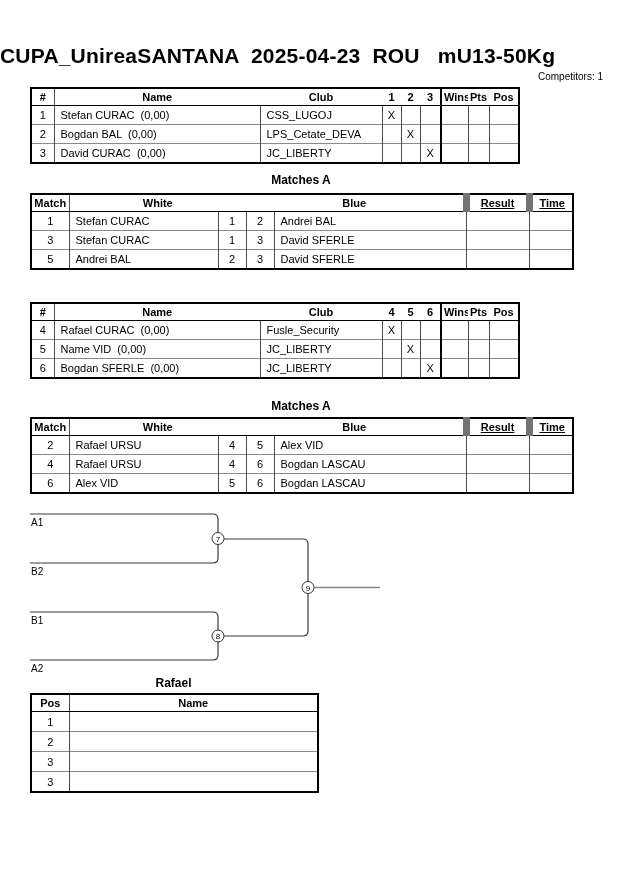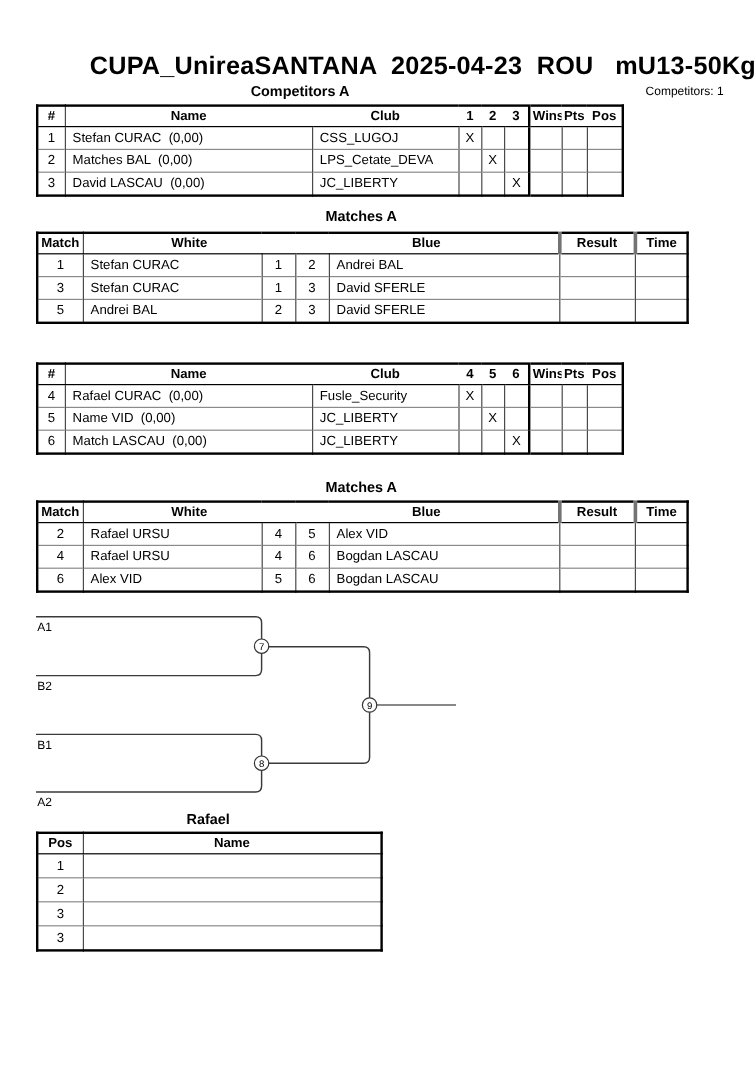--- a/index.html
+++ b/index.html
@@ -8,21 +8,21 @@
     width: 630px;
     height: 891px;
     background: #ffffff;
     font-family: "Liberation Sans", sans-serif;
     color: #000;
     overflow: hidden;
   }
   .title {
     position: absolute;
     top: 44px; left: 0; width: 630px;
-    text-align: right;
+    text-align: left;
     font-size: 21px;
     font-weight: bold;
     white-space: pre;
     letter-spacing: 0.2px;
   }
   .caption {
     position: absolute;
     text-align: center;
     font-size: 12px;
     font-weight: bold;
@@ -63,21 +63,21 @@
     border-top: 1px solid #8a8a8a;
     border-left: 1px solid #4a4a4a;
     overflow: hidden;
     white-space: pre;
   }
   td:first-child { border-left: none; }
   td.c  { text-align: center; padding: 0 1px; }
   td.nm { padding-left: 6px; margin-top: 26px; }
   th.vr { border-right: 1px solid #4a4a4a; }
   th.thick, td.thick { border-left: 2px solid #000; }
-  th.vl { border-left: 3px solid #737373; }
+  th.vl { border-left: 7px solid #737373; text-decoration: underline; }
   .tbl-comp-a  { top: 87px;  left: 30px; width: 488px; }
   .tbl-match-a { top: 193px; left: 30px; width: 542px; }
   .tbl-comp-b  { top: 302px; left: 30px; width: 488px; }
   .tbl-match-b { top: 417px; left: 30px; width: 542px; }
   .tbl-results { top: 693px; left: 30px; width: 287px; }
   .tbl-results td { height: 19px; }
   .bracket {
     position: absolute;
     top: 505px; left: 0;
     width: 630px; height: 175px;
@@ -88,21 +88,20 @@
   .bracket text { font-family: "Liberation Sans", sans-serif; fill: #000; }
   .bracket text.slot { font-size: 10px; }
   .bracket text.mnum { font-size: 8px; text-anchor: middle; }
 </style>
 </head>
 <body>
 
 <div class="sheet">
 
   <div class="title">CUPA_UnireaSANTANA  2025-04-23  ROU   mU13-50Kg</div>
-  <div class="caption cap-comp-a">Competitors A</div>
   <div class="comp-count">Competitors: 1</div>
 
   <table class="tbl-comp-a">
     <colgroup>
       <col style="width:23px">
         <col style="width:206px">
         <col style="width:122px">
       <col style="width:19px">
         <col style="width:19px">
         <col style="width:21px">
@@ -128,32 +127,32 @@
       <td class="nm">CSS_LUGOJ</td>
       <td class="c">X</td>
       <td class="c"></td>
       <td class="c"></td>
       <td class="c thick"></td>
       <td class="c"></td>
       <td class="c"></td>
     </tr>
     <tr>
       <td class="c">2</td>
-      <td class="nm">Matches BAL  (0,00)</td>
+      <td class="nm">Bogdan BAL  (0,00)</td>
       <td class="nm">LPS_Cetate_DEVA</td>
       <td class="c"></td>
       <td class="c">X</td>
       <td class="c"></td>
       <td class="c thick"></td>
       <td class="c"></td>
       <td class="c"></td>
     </tr>
     <tr>
       <td class="c">3</td>
-      <td class="nm">David LASCAU  (0,00)</td>
+      <td class="nm">David CURAC  (0,00)</td>
       <td class="nm">JC_LIBERTY</td>
       <td class="c"></td>
       <td class="c"></td>
       <td class="c">X</td>
       <td class="c thick"></td>
       <td class="c"></td>
       <td class="c"></td>
     </tr>
   </tbody>
     </table>
@@ -250,21 +249,21 @@
       <td class="nm">JC_LIBERTY</td>
       <td class="c"></td>
       <td class="c">X</td>
       <td class="c"></td>
       <td class="c thick"></td>
       <td class="c"></td>
       <td class="c"></td>
     </tr>
     <tr>
       <td class="c">6</td>
-      <td class="nm">Match LASCAU  (0,00)</td>
+      <td class="nm">Bogdan SFERLE  (0,00)</td>
       <td class="nm">JC_LIBERTY</td>
       <td class="c"></td>
       <td class="c"></td>
       <td class="c">X</td>
       <td class="c thick"></td>
       <td class="c"></td>
       <td class="c"></td>
     </tr>
   </tbody>
     </table>

